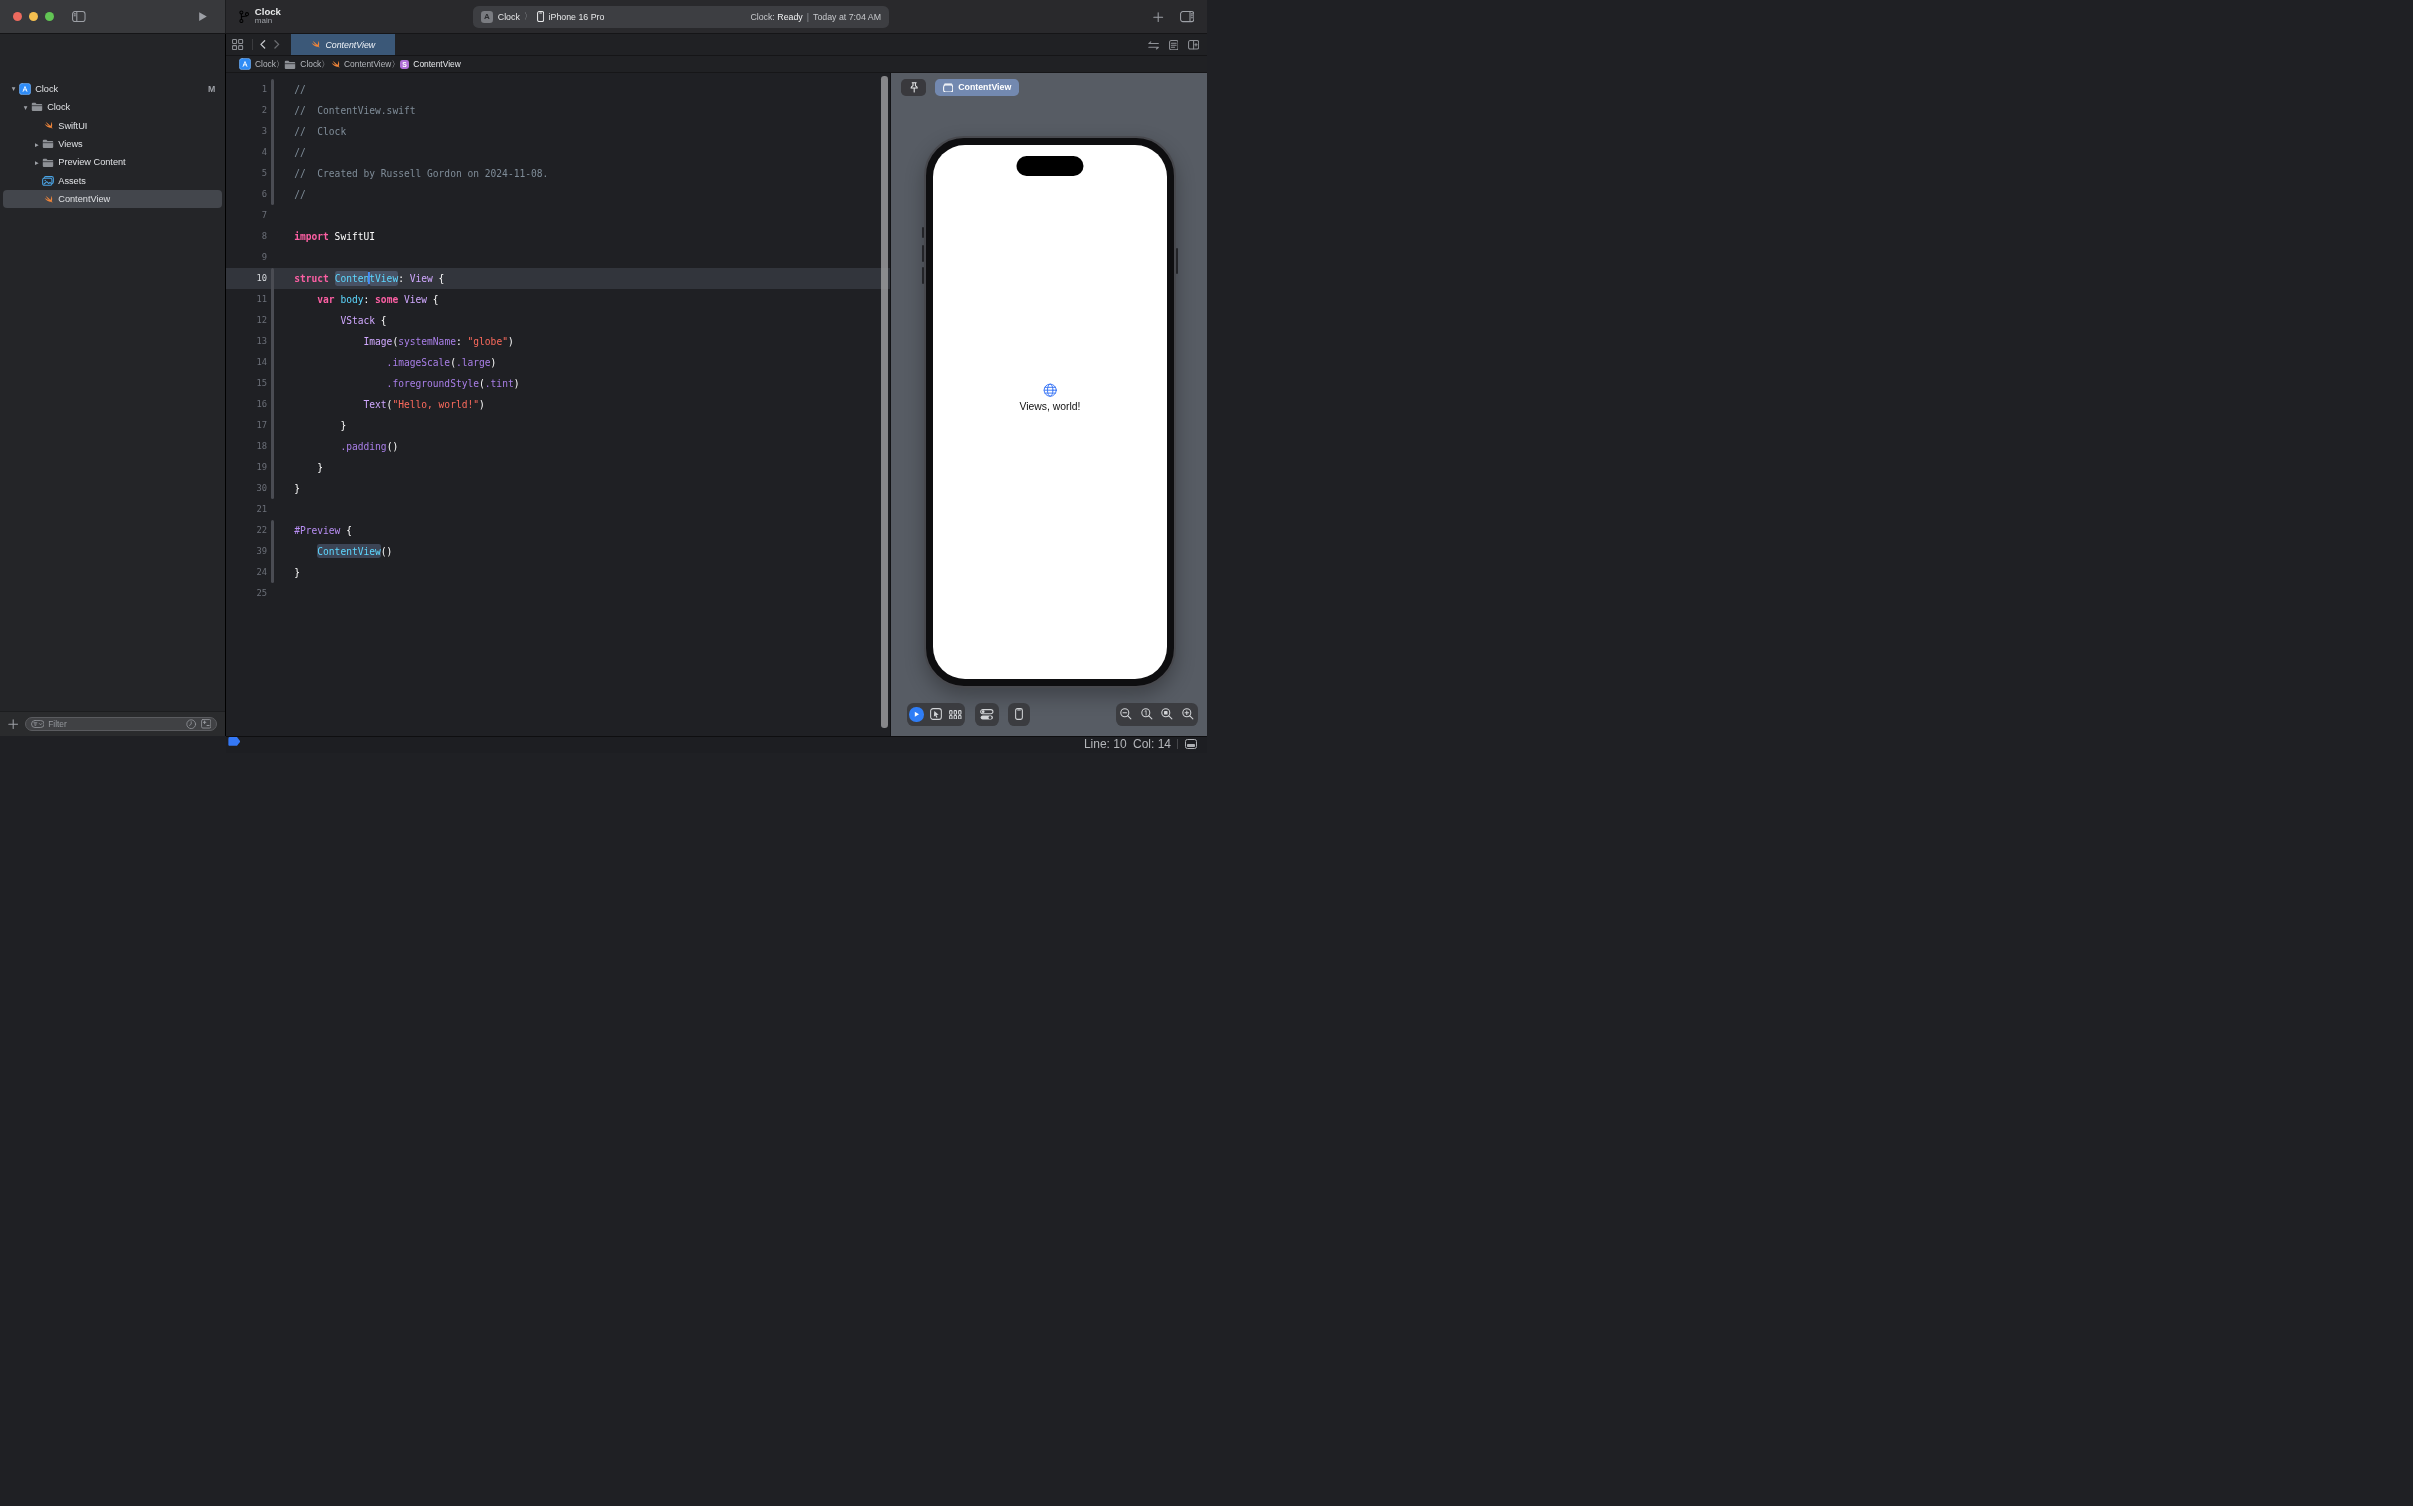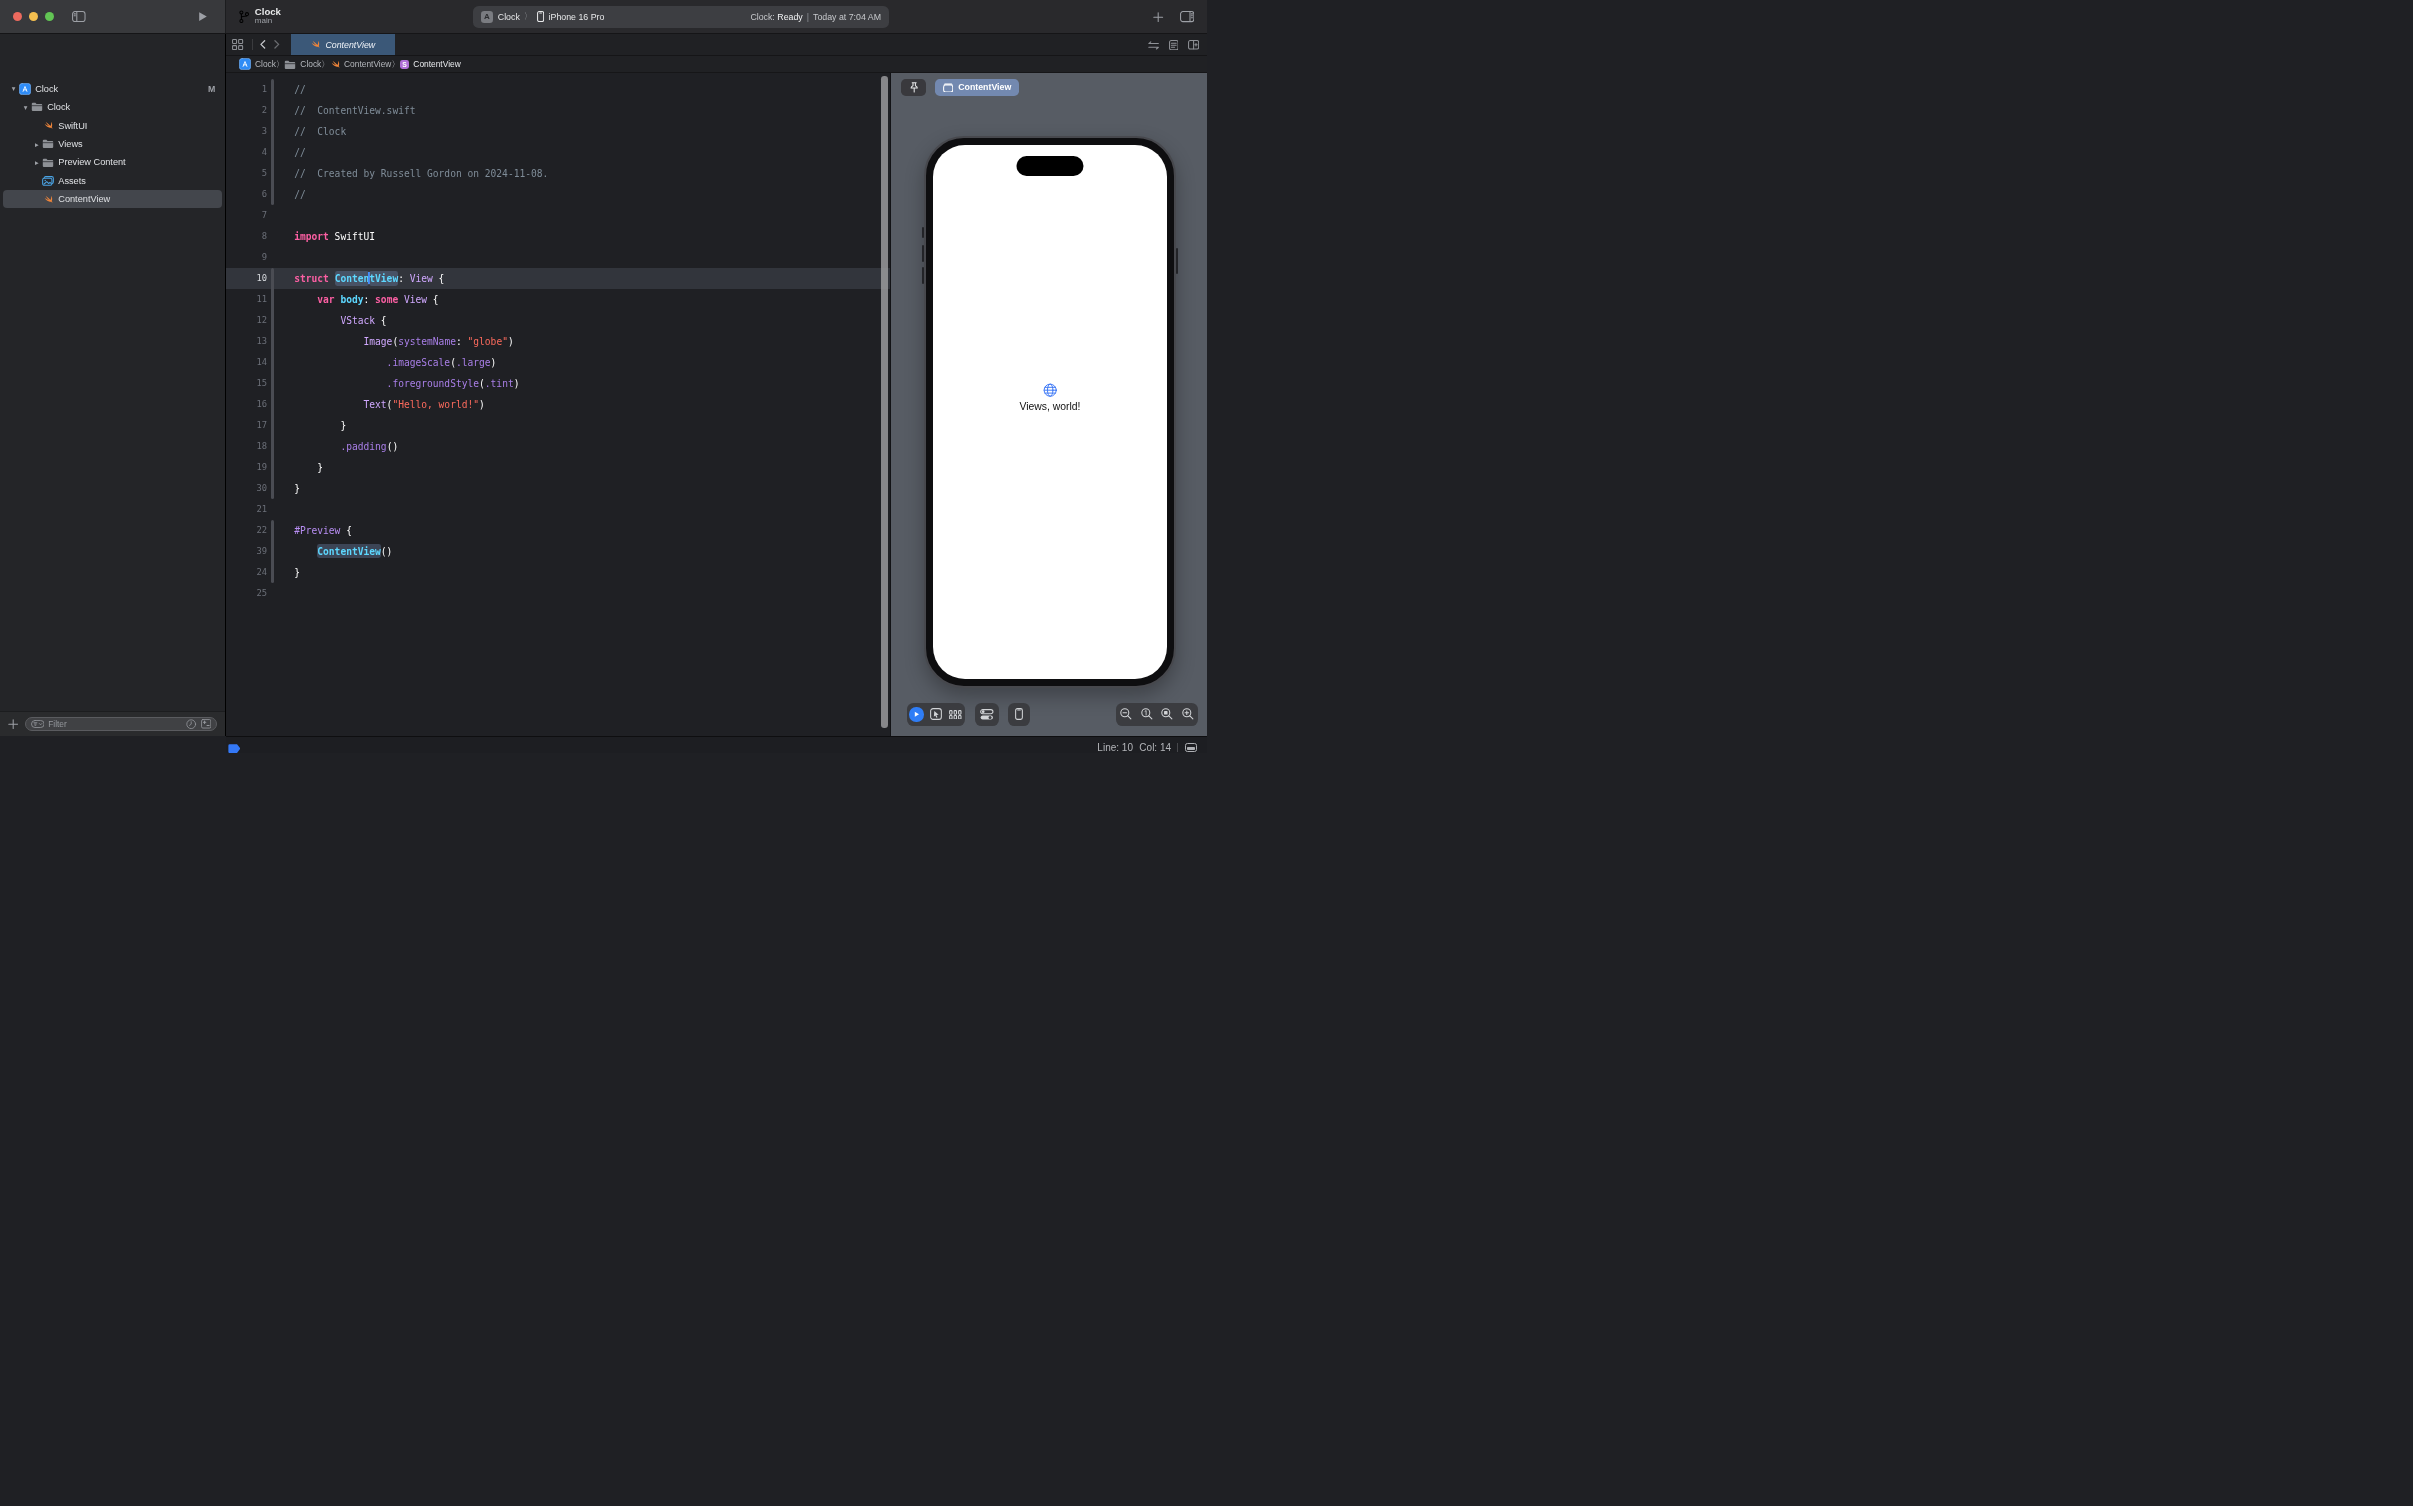--- a/index.html
+++ b/index.html
@@ -71,21 +71,21 @@
   .line.current { background:#32353c; }
   .line .num { width:41px; flex:none; text-align:right; font-size:8.8px; color:#6b6f78; }
   .line.current .num { color:#d7dade; }
   .line .bar { width:3.2px; height:21px; flex:none; margin-left:4px; background:transparent; }
   .line.changed .bar { background:#4a4c53; }
   .line.chg-first .bar { border-radius:2.4px 2.4px 0 0; }
   .line.chg-last .bar { border-radius:0 0 2.4px 2.4px; }
   .line .code { margin-left:20px; white-space:pre; font-size:9.6px; color:#ffffff; }
   .tk-c { color:#7f8c98; } .tk-k { color:#fc5fa3; font-weight:bold; } .tk-s { color:#fc6a5d; }
   .tk-t { color:#d0a8ff; } .tk-m { color:#a97fe8; } .tk-mc { color:#b78df2; }
-  .tk-d { color:#5dd8ff;font-weight:bold; } .tk-p { color:#ffffff; }
+  .tk-d { color:#5dd8ff; } .tk-p { color:#ffffff; }
   .tk-box { background:rgba(108,132,168,.38); border-radius:2.4px; padding:1.6px 0; }
   .caret { display:inline-block; width:1.6px; height:12px; background:#3f8cff; vertical-align:-2.4px; margin:0 -0.8px; }
   .vscroll { position:absolute; top:3.2px; bottom:8px; right:2.4px; width:6.4px; border-radius:3.2px; background:#9a9a9c; opacity:.85; }
 
   
   .canvas { flex:1; background:#575c64; position:relative; border-left:0.8px solid #121316; }
   .pinbtn { position:absolute; left:10.4px; top:5.6px; width:25px; height:17px; background:#39393d; border-radius:4.8px;
             display:flex; align-items:center; justify-content:center; color:#e8e9ea; }
   .cvpill { position:absolute; left:44px; top:5.6px; height:17px; background:#7389b0; border-radius:4.8px;
             display:flex; align-items:center; padding:0 8px; gap:4.8px; color:#fff; font-size:8.8px; font-weight:bold; }
@@ -95,22 +95,22 @@
   .island { position:absolute; left:50%; top:10.4px; transform:translateX(-50%); width:67px; height:20px; background:#000; border-radius:10.4px; }
   .hello { position:absolute; left:0; right:0; top:44.5%; display:flex; flex-direction:column; align-items:center; gap:4px; }
   .hello .txt { font-size:10.4px; color:#111; }
   .sidebtn { position:absolute; background:#222327; border-radius:1.6px; }
   .cv-toolbar-btn { position:absolute; height:22.3px; background:#3b3c40; border-radius:6.4px; display:flex; align-items:center;
                     justify-content:space-around; color:#d2d4d7; }
   .cellico { width:19px; display:flex; align-items:center; justify-content:center; }
   .playdot { width:14.4px; height:14.4px; border-radius:50%; background:#2f7df6; display:flex; align-items:center; justify-content:center; color:#fff; }
 
   
-  .statusbar { height:17px; flex:none; background:#1d1e22; border-top:0.8px solid #0e0e10; display:flex; align-items:flex-end;
-               margin-left:226px; position:relative; color:#b4b6ba; font-size:10px; }
+  .statusbar { height:17px; flex:none; background:#1d1e22; border-top:0.8px solid #0e0e10; display:flex; align-items:flex-start;
+               margin-left:226px; position:relative; color:#b4b6ba; font-size:12px; }
   .bptag { width:12px; height:8.8px; background:#3478f6; margin-left:2.4px;
            clip-path:polygon(0 0, 72% 0, 100% 50%, 72% 100%, 0 100%); border-radius:1.6px; }
   .sb-right { margin-left:auto; display:flex; align-items:center; gap:6.4px; padding-right:9.6px; }
   .sb-div { width:0.8px; height:9.6px; background:#46474b; }
   .dockico { width:12.8px; height:9.6px; border:1.2px solid #aeb0b4; border-radius:2.4px; position:relative; }
   .dockico::after { content:""; position:absolute; left:1.2px; right:1.2px; bottom:1.2px; height:2.8px; background:#aeb0b4; border-radius:0.8px; }
 
   svg { display:block; }
 </style>
 </head>

